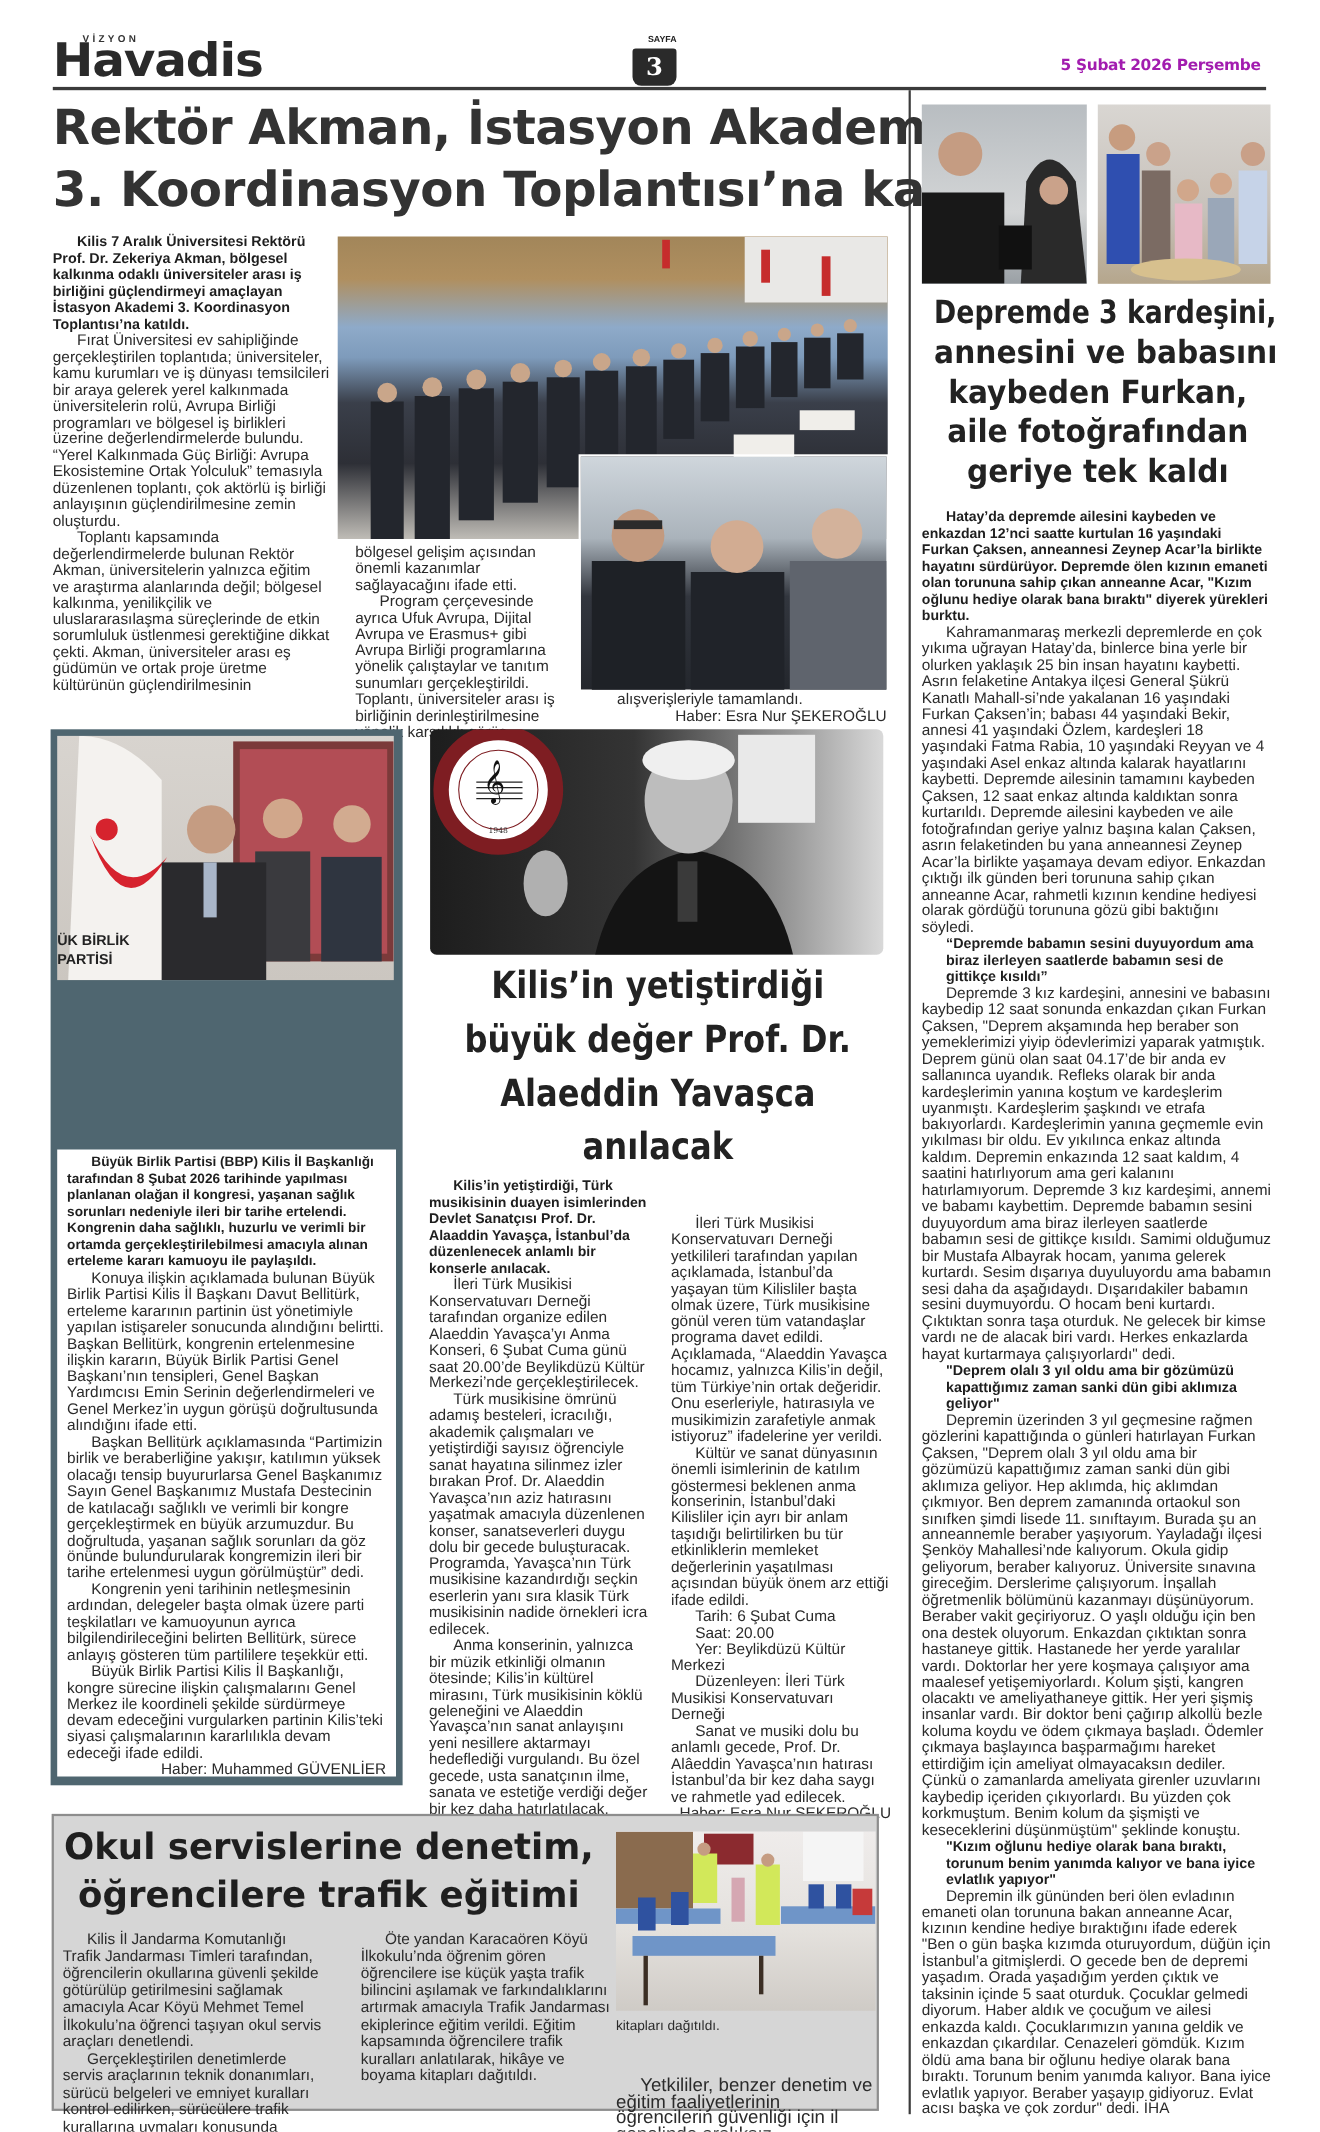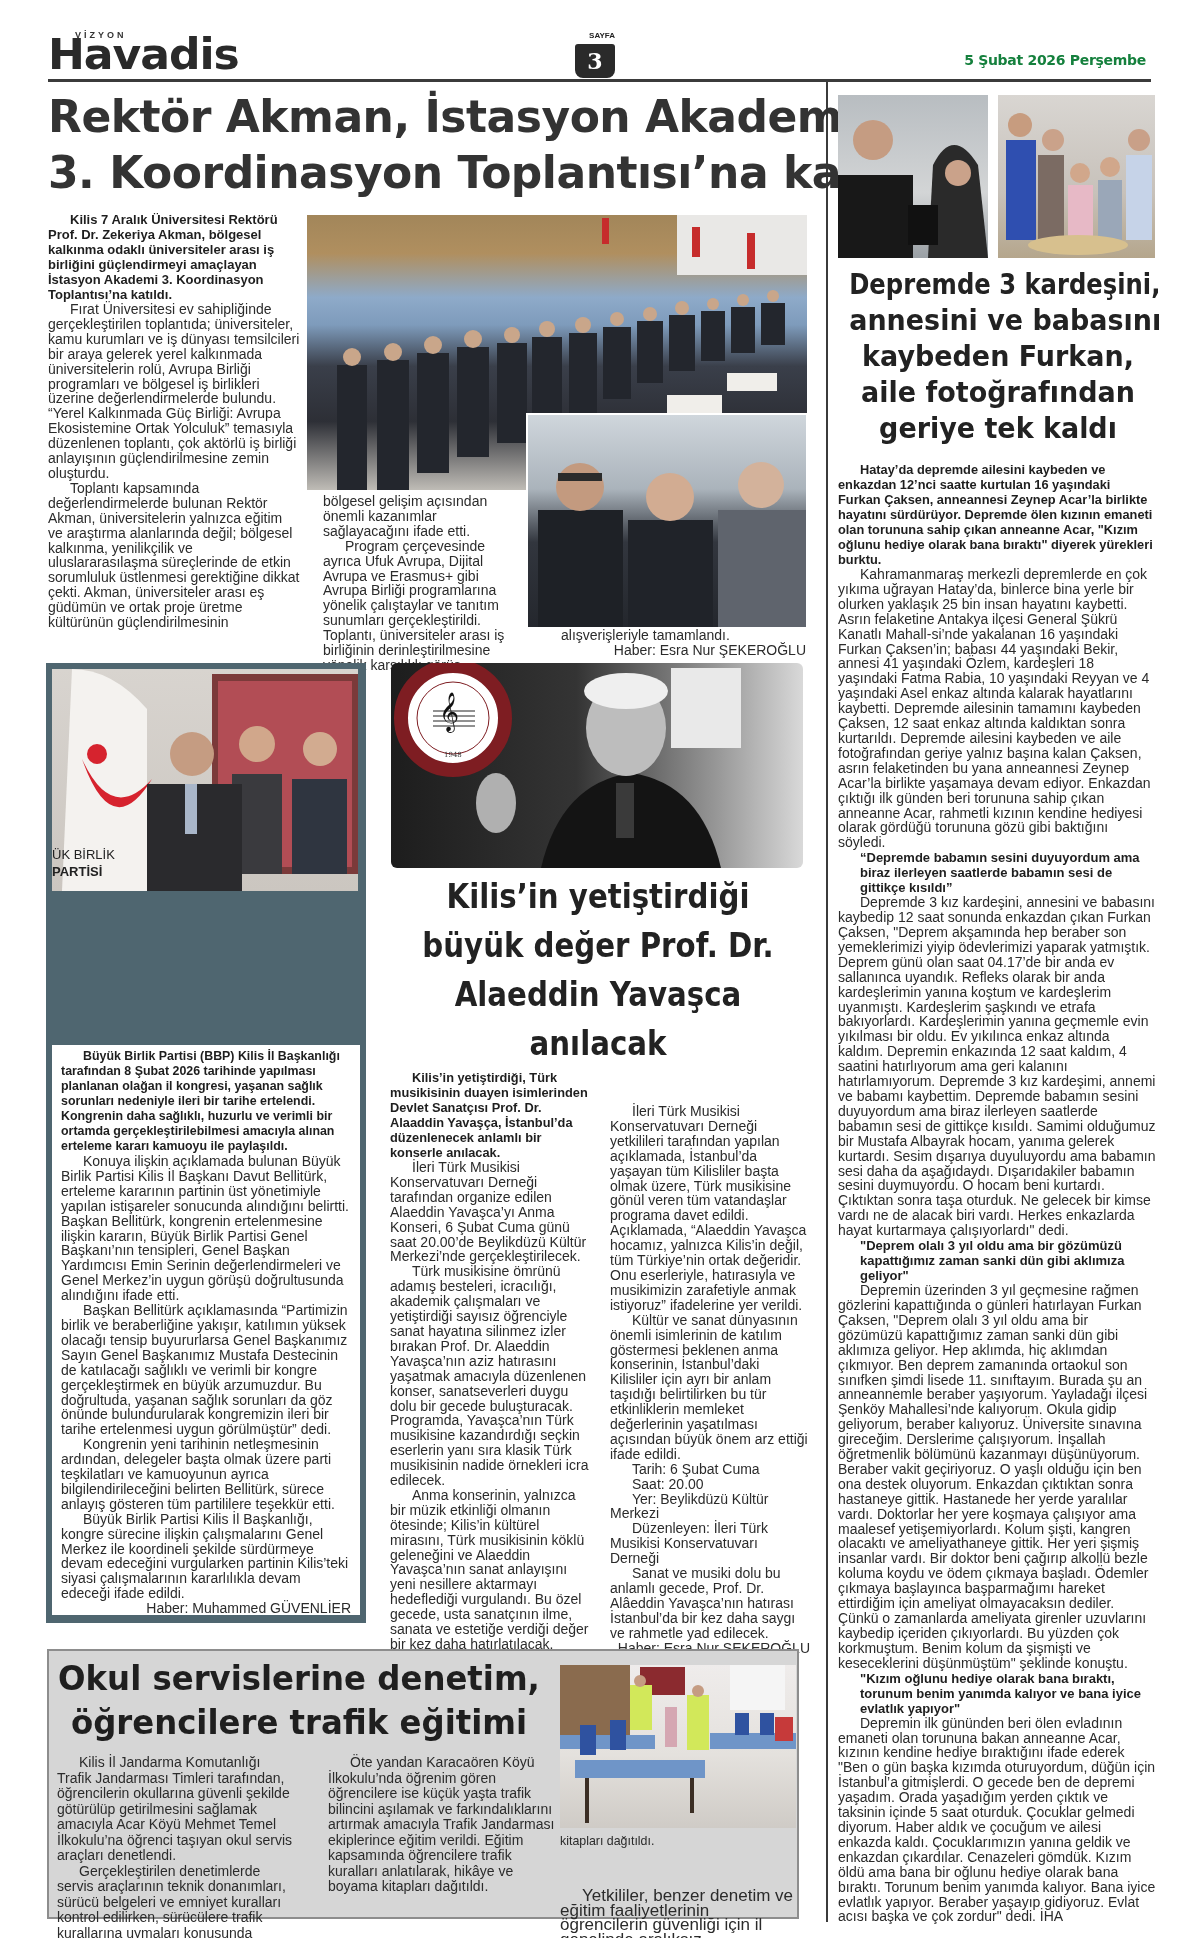--- a/index.html
+++ b/index.html
@@ -10,21 +10,21 @@
   p.ind { text-indent: 22px; }
   p.lead { font-weight: bold; font-size: 13px; line-height: 15px; text-indent: 22px; color: #1e1e1e; }
   p.sub { font-weight: bold; font-size: 13px; line-height: 15px; padding-left: 22px; color: #1e1e1e; }
   p.byline { text-align: right; }
 
   
   .logo-small { font-size: 9px; letter-spacing: 3px; font-weight: bold; color: #333; }
   .logo-big { font-family: "DejaVu Sans", sans-serif; font-size: 42px; font-weight: bold; letter-spacing: -1px; color: #2a2a2a; line-height: 42px; transform: scaleX(1.05); transform-origin: left top; }
   .sayfa { font-size: 8px; font-weight: bold; color: #222; text-align: right; }
   .page-badge { width: 40px; height: 34px; background: #2a2a2a; border-radius: 3px 3px 8px 8px; color: #fff; font-family: "DejaVu Serif", serif; font-size: 22px; font-weight: bold; display:flex; align-items:center; justify-content:center; }
-  .date { font-family: "DejaVu Sans", sans-serif; font-size: 14px; font-weight: bold; color: #15803d; letter-spacing: -0.3px; }
+  .date { font-family: "DejaVu Sans", sans-serif; font-size: 14px; font-weight: bold; color: #a21caf; letter-spacing: -0.3px; }
   .rule { background: #3b3b3b; }
 
   .hl1 { font-family: "DejaVu Sans", sans-serif; font-weight: bold; font-size: 44px; line-height: 50px; color: #333; letter-spacing: -0.5px; white-space: nowrap; }
 
   .photo { overflow: hidden; }
   .tight { white-space: nowrap; text-align: center; color: #222; }
 </style>
 </head>
 <body>
 
@@ -167,21 +167,21 @@
       <path d="M 30 90 Q 60 175 100 110 Q 60 155 30 90 Z" fill="#d6232e"></path>
       <circle cx="45" cy="85" r="10" fill="#d6232e"></circle>
       <rect x="180" y="105" width="50" height="100" fill="#3a3a3e"></rect>
       <circle cx="205" cy="75" r="18" fill="#d1a78b"></circle>
       <rect x="240" y="110" width="55" height="95" fill="#2f3540"></rect>
       <circle cx="268" cy="80" r="17" fill="#d2ab90"></circle>
       <rect x="95" y="115" width="95" height="107" fill="#2a2a2d"></rect>
       <circle cx="140" cy="85" r="22" fill="#c59c82"></circle>
       <rect x="133" y="115" width="12" height="50" fill="#a9b6c9"></rect>
     </svg>
-    <div class="abs" style="left:0;top:178px;font-size:13px;font-weight:normal;color:#222;">ÜK BİRLİK</div>
+    <div class="abs" style="left:0;top:178px;font-size:13px;font-weight:bold;color:#222;">ÜK BİRLİK</div>
     <div class="abs" style="left:0;top:195px;font-size:13px;font-weight:bold;color:#222;">PARTİSİ</div>
   </div>
 
 
   <div class="abs" style="left:6px;top:382px;width:308px;height:570px;background:#ffffff;padding:4px 9px 0 9px;">
     <p class="lead" style="font-size:12.4px;">Büyük Birlik Partisi (BBP) Kilis İl Başkanlığı tarafından 8 Şubat 2026 tarihinde yapılması planlanan olağan il kongresi, yaşanan sağlık sorunları nedeniyle ileri bir tarihe ertelendi. Kongrenin daha sağlıklı, huzurlu ve verimli bir ortamda gerçekleştirilebilmesi amacıyla alınan erteleme kararı kamuoyu ile paylaşıldı.</p>
     <p class="ind">Konuya ilişkin açıklamada bulunan Büyük Birlik Partisi Kilis İl Başkanı Davut Bellitürk, erteleme kararının partinin üst yönetimiyle yapılan istişareler sonucunda alındığını belirtti. Başkan Bellitürk, kongrenin ertelenmesine ilişkin kararın, Büyük Birlik Partisi Genel Başkanı’nın tensipleri, Genel Başkan Yardımcısı Emin Serinin değerlendirmeleri ve Genel Merkez’in uygun görüşü doğrultusunda alındığını ifade etti.</p>
     <p class="ind">Başkan Bellitürk açıklamasında “Partimizin birlik ve beraberliğine yakışır, katılımın yüksek olacağı tensip buyururlarsa Genel Başkanımız Sayın Genel Başkanımız Mustafa Destecinin de katılacağı sağlıklı ve verimli bir kongre gerçekleştirmek en büyük arzumuzdur. Bu doğrultuda, yaşanan sağlık sorunları da göz önünde bulundurularak kongremizin ileri bir tarihe ertelenmesi uygun görülmüştür” dedi.</p>
     <p class="ind">Kongrenin yeni tarihinin netleşmesinin ardından, delegeler başta olmak üzere parti teşkilatları ve kamuoyunun ayrıca bilgilendirileceğini belirten Bellitürk, sürece anlayış gösteren tüm partililere teşekkür etti.</p>
     <p class="ind">Büyük Birlik Partisi Kilis İl Başkanlığı, kongre sürecine ilişkin çalışmalarını Genel Merkez ile koordineli şekilde sürdürmeye devam edeceğini vurgularken partinin Kilis’teki siyasi çalışmalarının kararlılıkla devam edeceği ifade edildi.</p>

